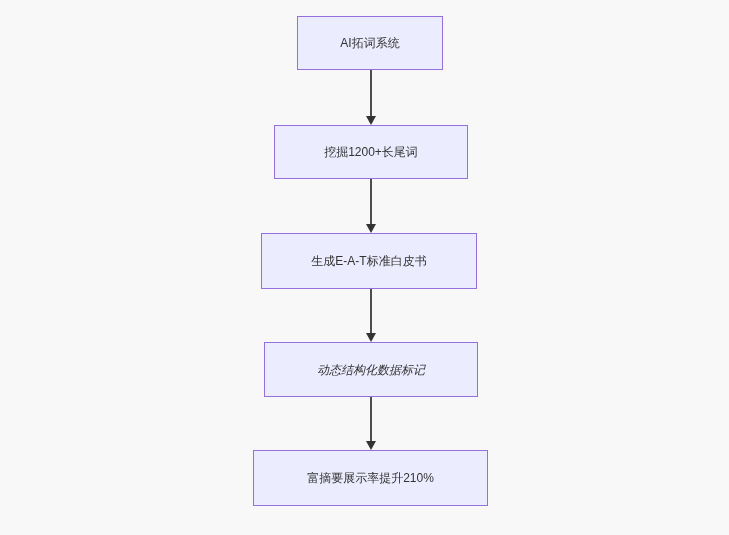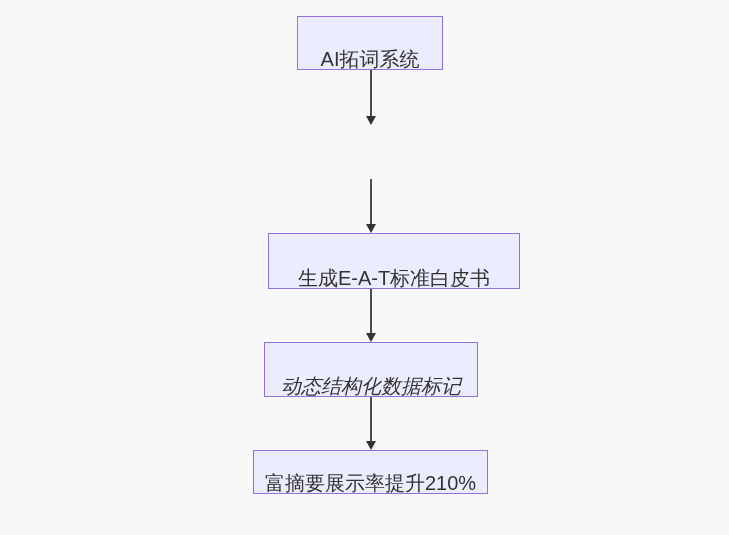--- a/index.html
+++ b/index.html
@@ -19,24 +19,24 @@
   }
   .canvas {
     position: relative;
     width: 729px; height: 535px;
   }
   .node {
     position: absolute;
     background: var(--node-fill);
     border: 1.5px solid var(--node-border);
     display: flex;
-    align-items: flex-end;
+    align-items: center;
     justify-content: center;
     color: var(--text);
-    font-size: 20px;
+    font-size: 12px;
     line-height: 1;
     white-space: nowrap;
   }
   .edge {
     position: absolute;
     width: 12px;
     display: flex;
     flex-direction: column;
     align-items: center;
   }
@@ -54,30 +54,33 @@
 </style>
 </head>
 <body>
 
 <div class="canvas">
 
   <div class="node" style="left:297px; top:16px;  width:146px; height:54px;">
     <span>AI拓词系统</span>
   </div>
 
+  <div class="node" style="left:274px; top:125px; width:194px; height:54px;">
+    <span>挖掘1200+长尾词</span>
+  </div>
 
-  <div class="node" style="left:261px; top:233px; width:252px; height:56px;margin-left:7px;">
+  <div class="node" style="left:261px; top:233px; width:216px; height:56px;">
     <span>生成E-A-T标准白皮书</span>
   </div>
 
   <div class="node" style="left:264px; top:342px; width:214px; height:55px;font-style:italic;">
     <span>动态结构化数据标记</span>
   </div>
 
-  <div class="node" style="left:253px; top:450px; width:235px; height:44px;">
+  <div class="node" style="left:253px; top:450px; width:235px; height:56px;">
     <span>富摘要展示率提升210%</span>
   </div>
 
   <div class="edge" style="left:365px; top:70px;  height:55px;">
     <div class="edge-line"></div>
     <div class="edge-head"></div>
   </div>
 
   <div class="edge" style="left:365px; top:179px; height:54px;">
     <div class="edge-line"></div>

